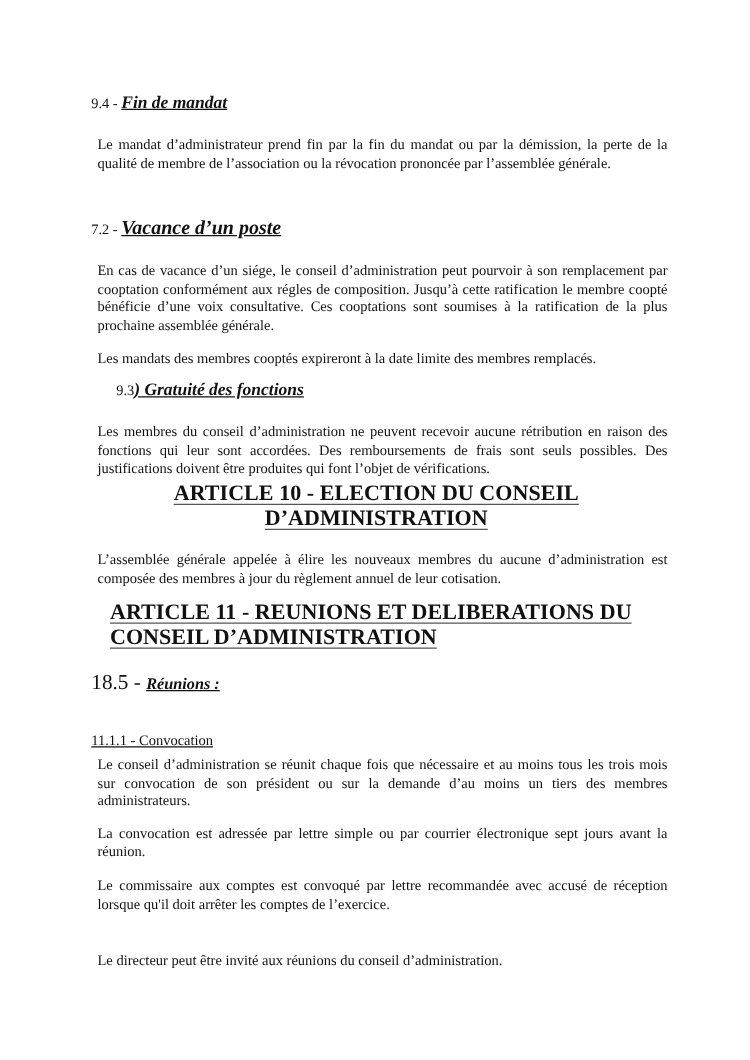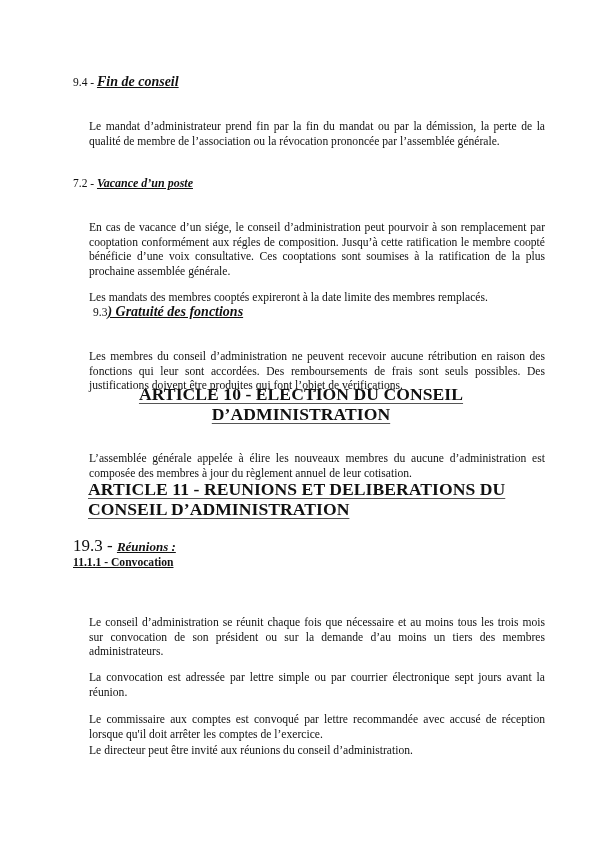--- a/index.html
+++ b/index.html
@@ -27,26 +27,26 @@
       line-height: 16px;
       white-space: nowrap;
     }
     .h-small .num { font-size: 11.5px; }
     .h-small .title {
       font-weight: bold;
       font-style: italic;
       text-decoration: underline;
       font-size: 14px;
     }
-    .h-small .title.big { font-size: 12px; }
+    .h-small .title.big { font-size: 16px; }
     .p {
       font-size: 11.6px;
       line-height: 14.6px;
       text-align: justify;
-      margin: 16px;
+      margin: 5px;
     }
     .h-article {
       font-size: 17.6px;
       line-height: 20px;
       text-decoration: underline;
       text-decoration-color: #555555;
       text-underline-offset: 3px;
       letter-spacing: 0.05px;
       margin: 0;
     }
@@ -66,44 +66,44 @@
       line-height: 14px;
       text-decoration: underline;
     }
   </style>
 </head>
 <body>
 
 <div class="page">
 
   <div class="block h-small" style="top:74px;">
-    <span class="num">9.4 - </span><span class="title">Fin de conseil</span>
+    <span class="num">9.4 - </span><span class="title">Fin de mandat</span>
   </div>
   <p class="block p" style="top:104px;">Le mandat d’administrateur prend fin par la fin du mandat ou  par la démission, la perte de la qualité de membre de l’association ou la révocation prononcée par l’assemblée générale.</p>
 
   <div class="block h-small" style="top:175px;">
     <span class="num">7.2 - </span><span class="title big">Vacance d’un poste</span>
   </div>
   <p class="block p" style="top:205px;">En cas de vacance d’un siége, le conseil d’administration peut pourvoir à  son remplacement par cooptation conformément aux régles de composition. Jusqu’à cette ratification le membre coopté bénéficie d’une voix consultative. Ces cooptations sont soumises à la ratification de la plus prochaine assemblée générale.</p>
   <p class="block p" style="top:275px;">Les mandats des membres cooptés expireront à la date limite des membres remplacés.</p>
 
   <div class="block h-small" style="top:304px;margin-left:20px;">
     <span class="num">9.3</span><span class="title">) Gratuité des fonctions</span>
   </div>
   <p class="block p" style="top:334px;">Les membres du conseil d’administration ne peuvent recevoir aucune rétribution en raison des fonctions qui leur sont accordées. Des remboursements de frais sont seuls possibles. Des justifications doivent être produites qui font l’objet de vérifications.</p>
 
   <h2 class="block h-article" style="top:384px;text-align:center;">ARTICLE 10 - ELECTION DU CONSEIL D’ADMINISTRATION</h2>
   <p class="block p" style="top:436px;">L’assemblée générale appelée à  élire les nouveaux membres du aucune d’administration est composée des membres à jour du règlement annuel de leur cotisation.</p>
 
   <h2 class="block h-article" style="top:479px;margin-left:15px;">ARTICLE 11 - REUNIONS ET DELIBERATIONS DU CONSEIL D’ADMINISTRATION</h2>
 
   <div class="block h-mid" style="top:536px;">
-    <span>19.3 - </span><span class="title">Réunions :</span>
+    <span>18.5 - </span><span class="title">Réunions :</span>
   </div>
 
-  <div class="block h-sub" style="top:556px;font-weight:bold;">11.1.1 - Convocation</div>
+  <div class="block h-sub" style="top:586px;">11.1.1 - Convocation</div>
 
   <p class="block p" style="top:600px;font-family:Liberation Serif, serif;">Le conseil d’administration se réunit chaque fois que nécessaire et au moins tous les trois mois sur convocation de son président ou sur la demande d’au moins un tiers des membres administrateurs.</p>
   <p class="block p" style="top:655px;">La convocation est adressée par lettre simple ou par courrier électronique sept jours avant la réunion.</p>
   <p class="block p" style="top:697px;">Le commissaire aux comptes est convoqué par lettre recommandée avec accusé de réception lorsque qu'il doit arrêter les comptes de l’exercice.</p>
-  <p class="block p" style="top:728px;">Le directeur peut être invité aux réunions du conseil d’administration.</p>
+  <p class="block p" style="top:757px;">Le directeur peut être invité aux réunions du conseil d’administration.</p>
 
 </div>
 
 </body></html>

